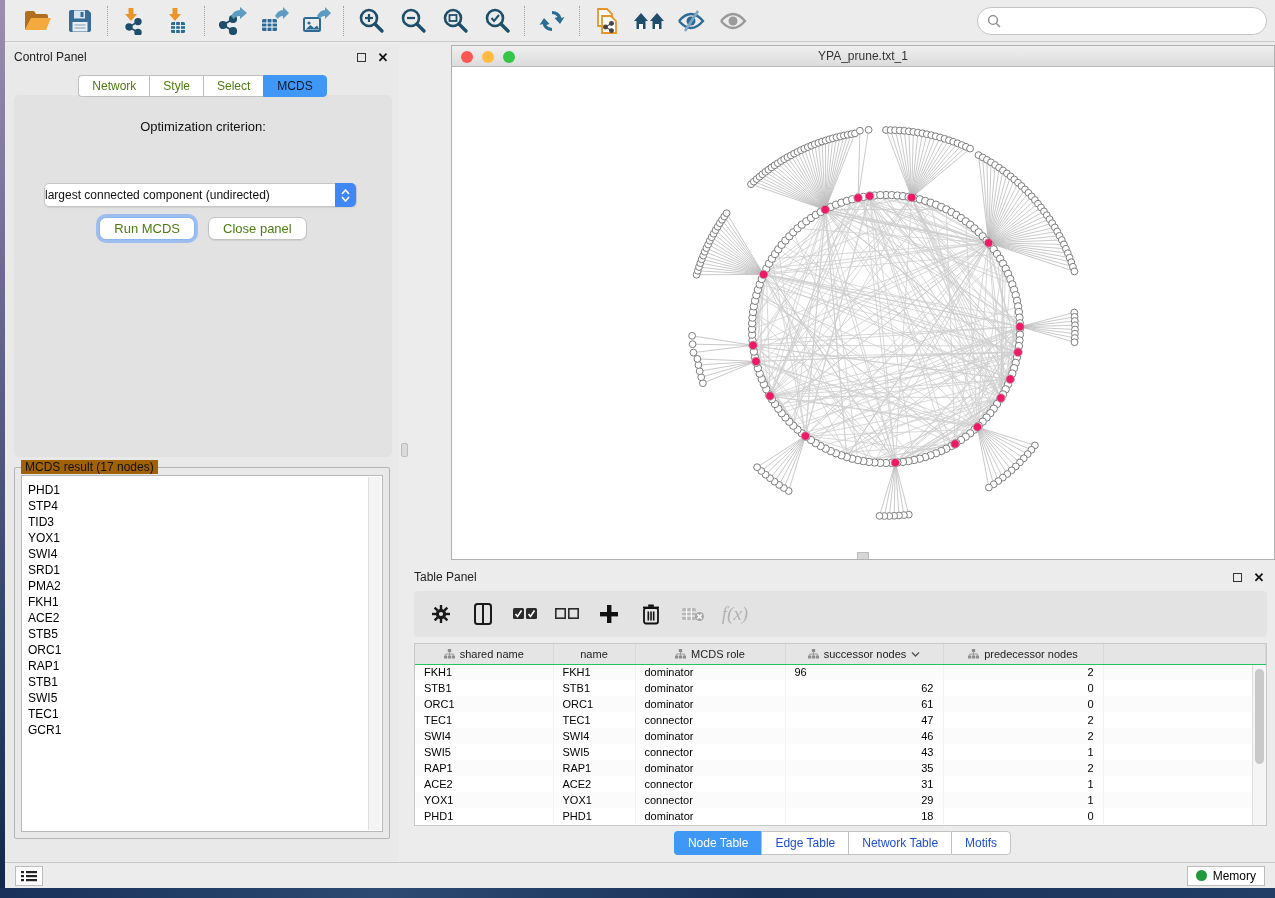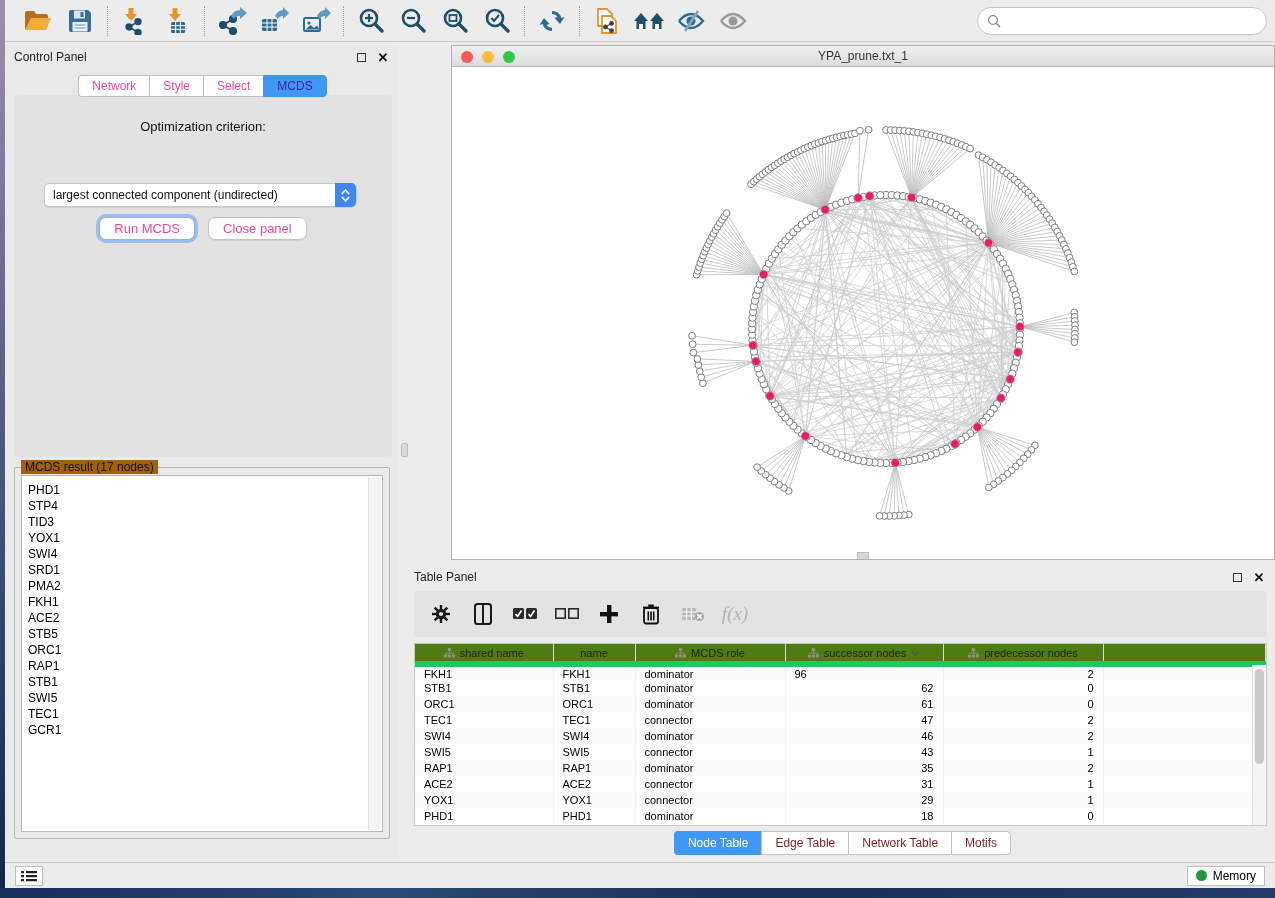--- a/index.html
+++ b/index.html
@@ -27,38 +27,38 @@
   .panel-head { height:24px; display:flex; align-items:center; padding:0 8px; }
   .panel-title { font-size:12px; color:#222; }
   .panel-head .spacer { flex:1; }
   .mini-btn { width:16px; height:16px; display:flex; align-items:center; justify-content:center;
               font-size:12px; color:#111; margin-left:6px; }
   .float-glyph { width:9px; height:9px; border:1.5px solid #333; display:inline-block; }
   .close-glyph { font-weight:bold; font-size:13px; line-height:1; }
 
   .cp-tabs { display:flex; justify-content:center; margin-top:6px; position:relative; z-index:2; }
   .cp-tab { font-size:12px; padding:3px 13px; background:#fff; border:1px solid #bfbfbf; border-right:none;
-            color:#ec4899; }
+            color:#4d7c0f; }
   .cp-tab:first-child { border-radius:4px 0 0 4px; }
   .cp-tab:last-child { border-radius:0 4px 4px 0; border-right:1px solid #bfbfbf; }
-  .cp-tab.active { background:#3f97f6; color:#4c1d95; border-color:#3f97f6; }
+  .cp-tab.active { background:#3f97f6; color:#0f172a; border-color:#3f97f6; }
 
   .cp-content { position:absolute; left:8px; right:7px; top:50px; height:362px; background:#e2e2e2;
                 border-radius:5px; z-index:1; }
   .crit-label { text-align:center; font-size:13px; color:#111; padding-top:24px; }
   .dropdown { position:absolute; left:30px; right:35px; top:88px; height:24px; background:#fff;
               border:1px solid #c6c6c6; border-radius:5px; display:flex; align-items:center;
-              font-size:12px; color:#111; padding-left:8px;
+              font-size:12px; color:#111; padding-left:0;
               box-shadow:0 1px 1px rgba(0,0,0,.08); }
   .dd-stepper { position:absolute; right:0; top:-1px; bottom:-1px; width:21px; background:#3f87f4;
                 border-radius:0 5px 5px 0; display:flex; flex-direction:column; align-items:center;
                 justify-content:center; color:#fff; }
   .dd-stepper svg { display:block; }
   .btn-row { position:absolute; top:122px; left:0; right:0; display:flex; justify-content:center; gap:13px; }
-  .push-btn { font-size:13px; color:#ec4899; background:#fff; border:1px solid #c3c3c3; border-radius:7px;
+  .push-btn { font-size:13px; color:#4d7c0f; background:#fff; border:1px solid #c3c3c3; border-radius:7px;
               padding:3px 14px; box-shadow:0 1px 1px rgba(0,0,0,.08); }
   .push-btn.focused { box-shadow:0 0 0 3px rgba(110,165,245,.6); border-color:#8ab4ef; }
 
   .group-box { position:absolute; left:8px; right:9px; top:422px; bottom:22px;
                border:1px solid #b5b5b5; border-radius:2px; }
   .group-legend { position:absolute; top:-8px; left:6px; background:#a16207; padding:0 4px;
                   font-size:12px; color:#111; }
   .result-list { position:absolute; inset:7px 6px 6px 6px; background:#fff; border:1px solid #b9b9b9;
                  overflow:hidden; }
   .result-scroll { position:absolute; top:1px; bottom:1px; right:1px; width:13px; background:#f4f4f4;
@@ -83,32 +83,32 @@
 
   
   .table-panel { position:absolute; left:401px; right:0; top:565px; height:293px; background:#ececec; }
   .tp-toolbar { position:absolute; left:8px; right:8px; top:26px; height:46px; background:#e3e3e3;
                 border-radius:4px; display:flex; align-items:center; gap:16px; padding:0 14px; }
   .tp-btn { width:26px; height:26px; display:flex; align-items:center; justify-content:center; border:none; background:transparent; }
   .fx-label { font-family:"Liberation Serif", serif; font-style:italic; font-size:19px; color:#b2b2b2; }
   .data-table { position:absolute; left:8px; right:8px; top:78px; bottom:32px; background:#fff;
                 border:1px solid #c9c9c9; overflow:hidden; }
   table.grid { border-collapse:collapse; width:100%; table-layout:fixed; }
-  .grid th { height:20px; background:#4d7c0f; border-bottom:6px solid #22c55e; border-right:1px solid #d9d9d9;
+  .grid th { height:20px; background:#e5e5e5; border-bottom:1px solid #22c55e; border-right:1px solid #d9d9d9;
              font-size:11px; font-weight:normal; color:#222; text-align:left; position:relative; }
   .grid th .th-inner { display:flex; align-items:center; justify-content:center; gap:5px; }
   .grid td { height:16px; font-size:11px; color:#000; border-right:1px solid #f2f2f2; padding:0 9px;
              white-space:nowrap; overflow:hidden; }
   .grid tr:nth-child(even) td { background:#fbfbfb; }
   .tbl-scroll { position:absolute; right:0; top:21px; bottom:0; width:14px; background:#f5f5f5;
                 border-left:1px solid #ddd; }
   .tbl-thumb { position:absolute; left:2px; right:2px; top:4px; height:95px; background:#c9c9c9; border-radius:5px; }
   .tp-tabs { position:absolute; left:4px; right:0; bottom:2px; height:26px; display:flex;
              justify-content:center; align-items:center; }
-  .tp-tab { font-size:12px; padding:4px 13px; background:#fff; border:1px solid #c2c2c2; border-right:none; color:#7f1d1d; }
+  .tp-tab { font-size:12px; padding:4px 13px; background:#fff; border:1px solid #c2c2c2; border-right:none; color:#1d4ed8; }
   .tp-tab:first-child { border-radius:4px 0 0 4px; }
   .tp-tab:last-child { border-radius:0 4px 4px 0; border-right:1px solid #c2c2c2; }
   .tp-tab.active { background:#3f97f6; border-color:#3f97f6; color:#fff; }
 
   
   .status-bar { position:absolute; left:0; right:0; bottom:0; height:26px; background:#ececec;
                 border-top:1px solid #c6c6c6; display:flex; align-items:center; padding:0 10px; }
   .status-left-btn { width:28px; height:20px; background:#fff; border:1px solid #bdbdbd;
                      display:flex; align-items:center; justify-content:center; }
   .memory-btn { margin-left:auto; height:20px; background:#fff; border:1px solid #bdbdbd;

